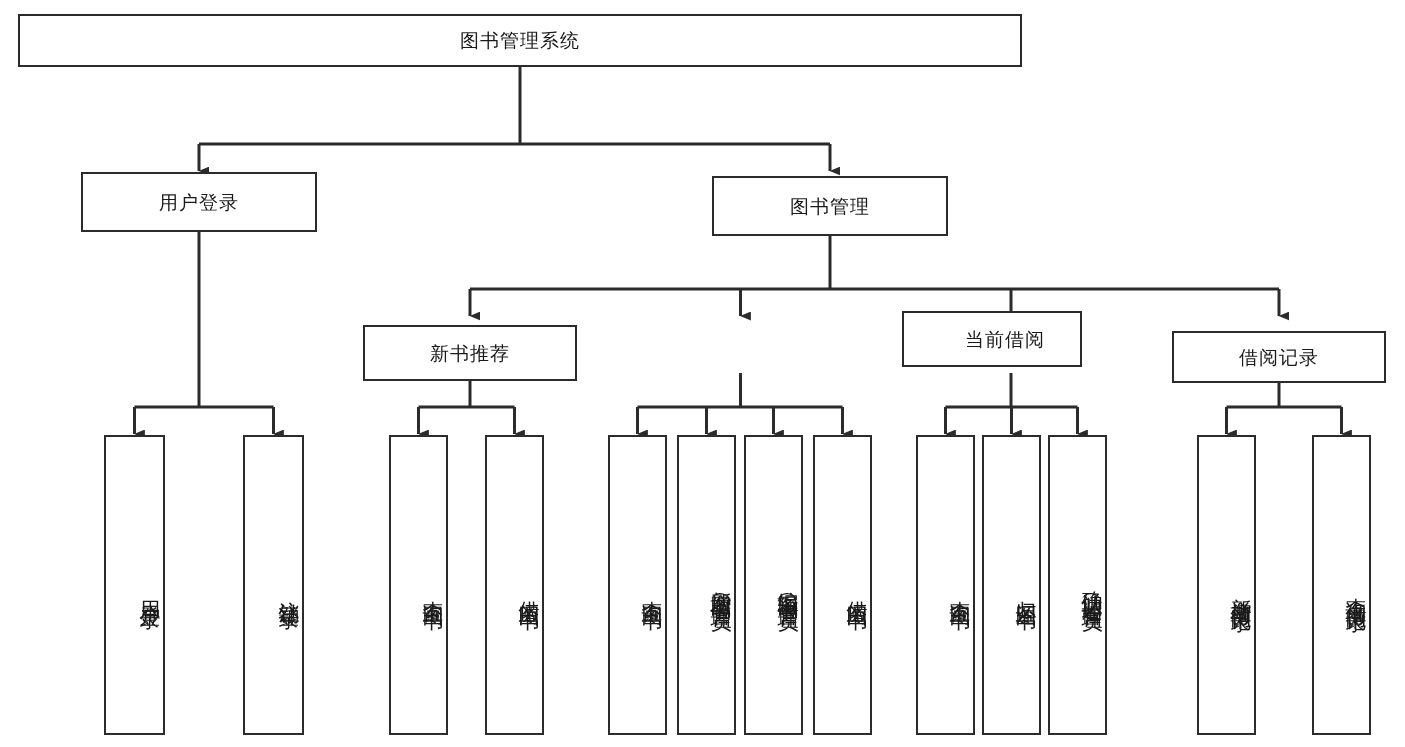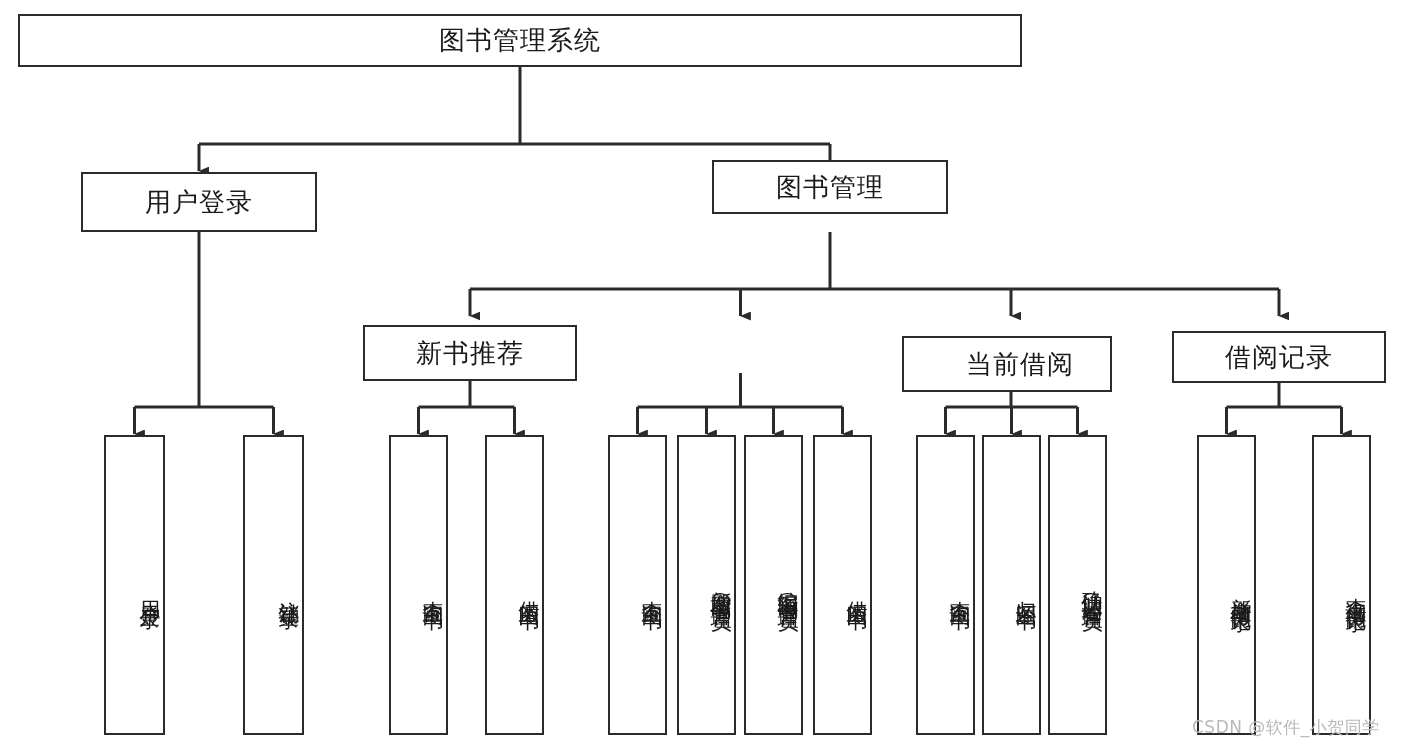--- a/index.html
+++ b/index.html
@@ -29,21 +29,21 @@
     position: absolute;
     box-sizing: border-box;
     background: #ffffff;
     border: 2px solid #2b2b2b;
     display: flex;
     align-items: center;
     justify-content: center;
     color: #1a1a1a;
   }
   .node.horizontal {
-    font-size: 26px;
+    font-size: 19px;
     letter-spacing: 1px;
     line-height: 1.1;
   }
   .node.vertical {
     writing-mode: vertical-rl;
     text-orientation: upright;
     font-size: 21px;
     line-height: 1.25;
     letter-spacing: 3px;
     align-items: flex-start;
@@ -110,28 +110,28 @@
       </g>
   </svg>
 
   <div class="node horizontal" style="left: 18px; top: 14px; width: 1004px; height: 53px;">
     <span>图书管理系统</span>
   </div>
 
   <div class="node horizontal" style="left: 81px; top: 172px; width: 236px; height: 60px;">
     <span>用户登录</span>
   </div>
-  <div class="node horizontal" style="left: 712px; top: 160px; width: 236px; height: 54px;">
+  <div class="node horizontal" style="left: 712px; top: 176px; width: 236px; height: 60px;">
     <span>图书管理</span>
   </div>
 
   <div class="node horizontal" style="left: 363px; top: 317px; width: 214px; height: 56px; margin-top: 8px;">
     <span>新书推荐</span>
   </div>
-  <div class="node horizontal" style="left: 902px; top: 336px; width: 210px; height: 56px; padding-left: 26px;">
+  <div class="node horizontal" style="left: 902px; top: 311px; width: 180px; height: 56px; padding-left: 26px;">
     <span>当前借阅</span>
   </div>
   <div class="node horizontal" style="left: 1172px; top: 331px; width: 214px; height: 52px;">
     <span>借阅记录</span>
   </div>
 
   <div class="node vertical" style="left: 104px; top: 435px; width: 61px; height: 300px;">
     <span>用户登录</span>
   </div>
   <div class="node vertical" style="left: 243px; top: 435px; width: 61px; height: 300px;">
@@ -164,15 +164,14 @@
   <div class="node vertical toppad" style="left: 1048px; top: 435px; width: 59px; height: 300px;">
     <span>确认归还（管理员）</span>
   </div>
   <div class="node vertical" style="left: 1197px; top: 435px; width: 59px; height: 300px;">
     <span>新增借阅记录</span>
   </div>
   <div class="node vertical" style="left: 1312px; top: 435px; width: 59px; height: 300px;">
     <span>查询借阅记录</span>
   </div>
 
-  <div class="watermark" style="left: 1192px; top: 716px; color: rgb(185, 185, 185);">CSDN @软件_小贺同学</div>
 
 </div>
 
 </body></html>

